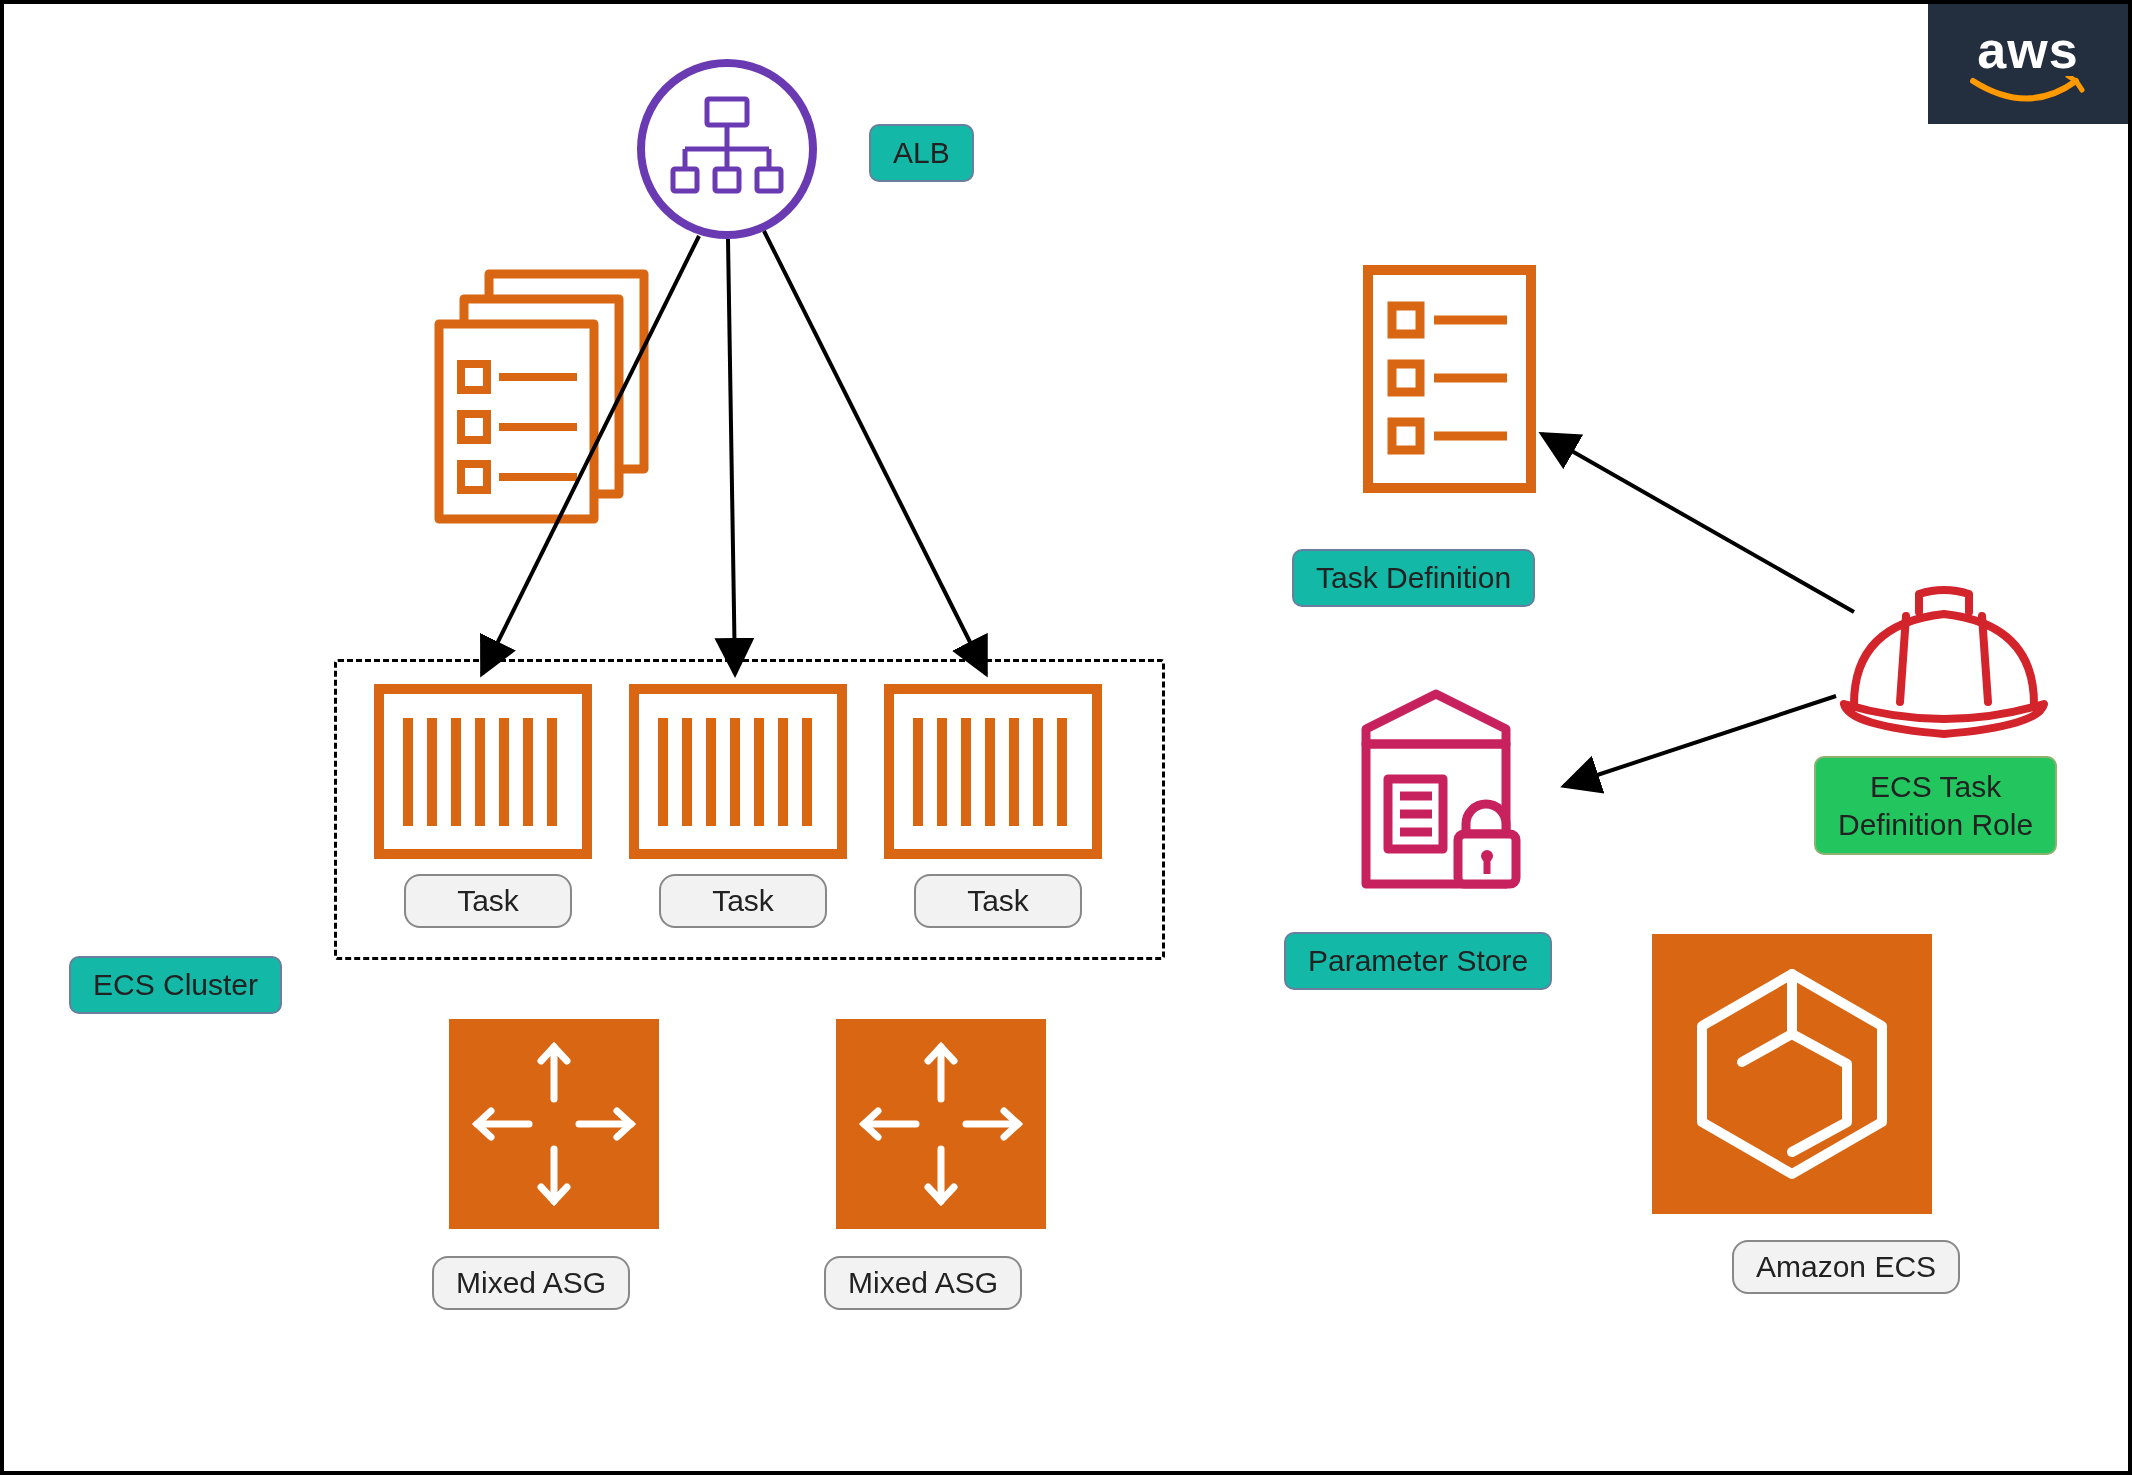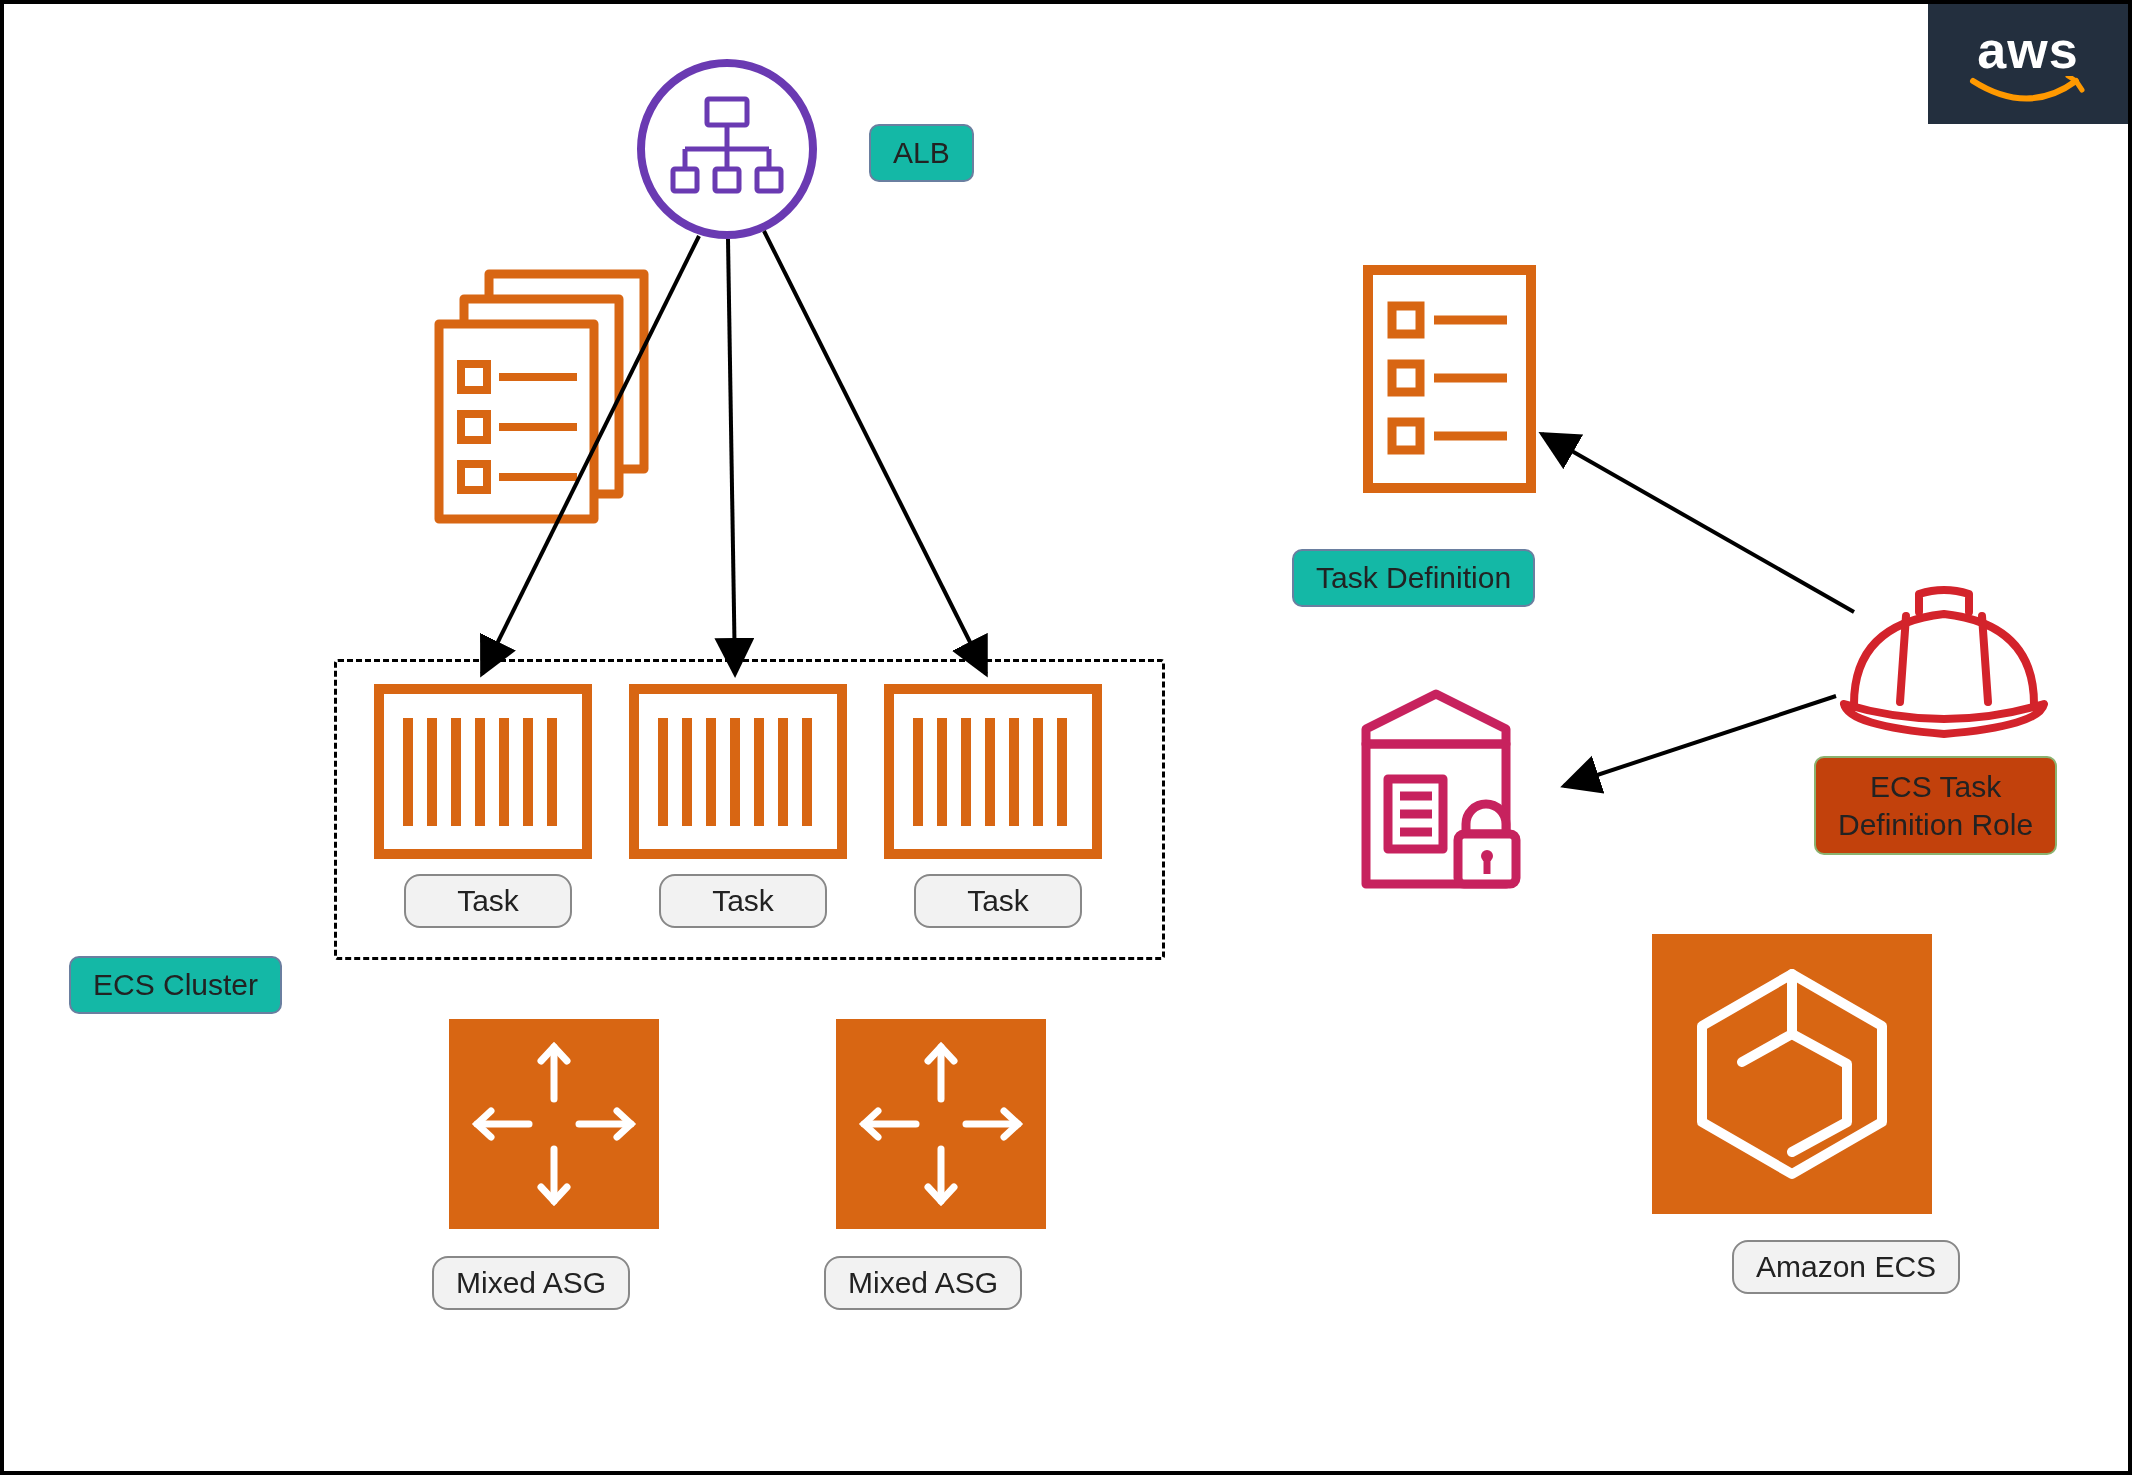--- a/index.html
+++ b/index.html
@@ -1,18 +1,18 @@
 <!DOCTYPE html>
 <html><head>
 <meta charset="utf-8">
 <style>
   html,body{margin:0;padding:0;background:#fff;font-family:-apple-system,Helvetica,Arial,sans-serif}
   .canvas{position:relative;width:2132px;height:1475px;box-sizing:border-box;border:4px solid #000;background:#fff}
   .label{position:absolute;background:#14b8a6;border:2px solid #6a7fa0;border-radius:10px;padding:10px 22px;font-size:30px;color:#222;text-align:center}
-  .label-green{background:#c2410c;border-color:#8bb26f}
+  .label-green{background:#22c55e;border-color:#8bb26f}
   .label-grey{position:absolute;background:#f2f2f2;border:2px solid #888;border-radius:16px;padding:8px 22px;font-size:30px;color:#222;text-align:center}
   .svg-abs{position:absolute}
   .aws-badge{position:absolute;right:0;top:0;width:200px;height:120px;background:#232f3e;color:#fff;display:flex;flex-direction:column;align-items:center;justify-content:center}
   .aws-badge .txt{font-size:52px;font-weight:700;letter-spacing:1px;line-height:1;margin-top:4px}
 </style>
 </head>
 <body>
 
 <div class="canvas">
 
@@ -165,20 +165,21 @@
       <line x1="54" y1="130" x2="86" y2="130"></line>
       <line x1="54" y1="148" x2="86" y2="148"></line>
     </g>
     <g stroke="#c7225e" stroke-width="9" fill="#fff">
       <path d="M120 140 a20 20 0 0 1 40 0 L160 150 L120 150 Z"></path>
       <rect x="112" y="150" width="58" height="50" rx="6"></rect>
     </g>
     <circle cx="141" cy="172" r="6" fill="#c7225e"></circle>
     <line x1="141" y1="176" x2="141" y2="190" stroke="#c7225e" stroke-width="7"></line>
   </svg>
+  <div class="label" style="left:1280px;top:928px">Parameter Store</div>
 
   <svg class="svg-abs" style="left:1830px;top:580px" width="220" height="160">
     <g stroke="#d3232b" stroke-width="8" fill="none" stroke-linejoin="round" stroke-linecap="round">
       <path d="M20 120 Q20 40 110 30 Q200 40 200 120"></path>
       <path d="M85 28 L85 10 Q110 2 135 10 L135 28"></path>
       <path d="M10 120 Q110 150 210 120 Q205 142 110 150 Q15 142 10 120 Z"></path>
       <line x1="72" y1="32" x2="66" y2="118"></line>
       <line x1="148" y1="32" x2="154" y2="118"></line>
     </g>
   </svg>

